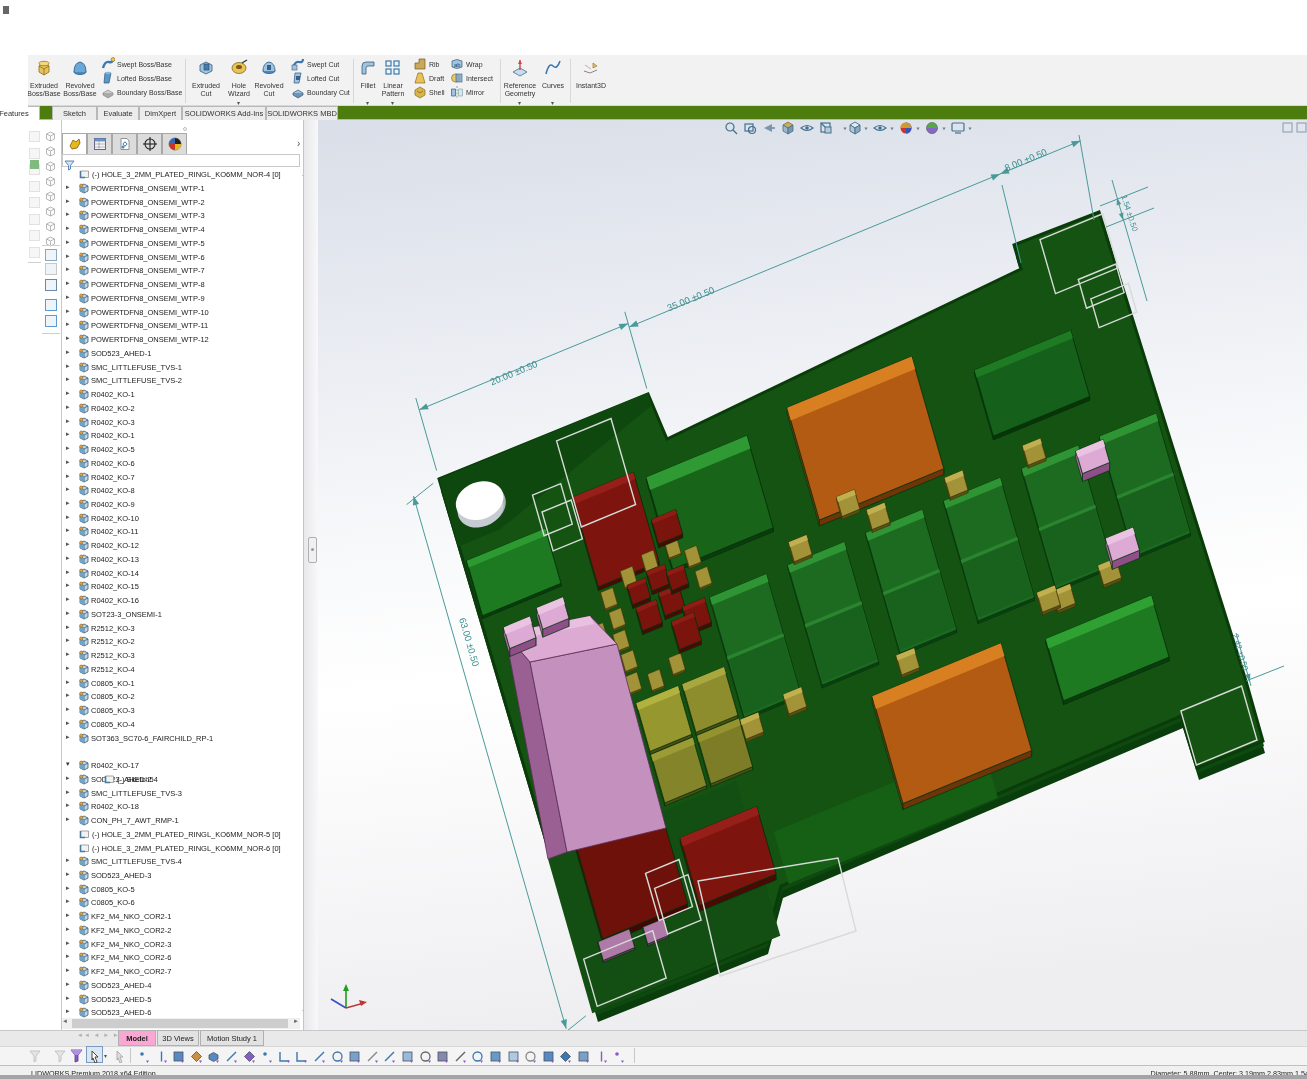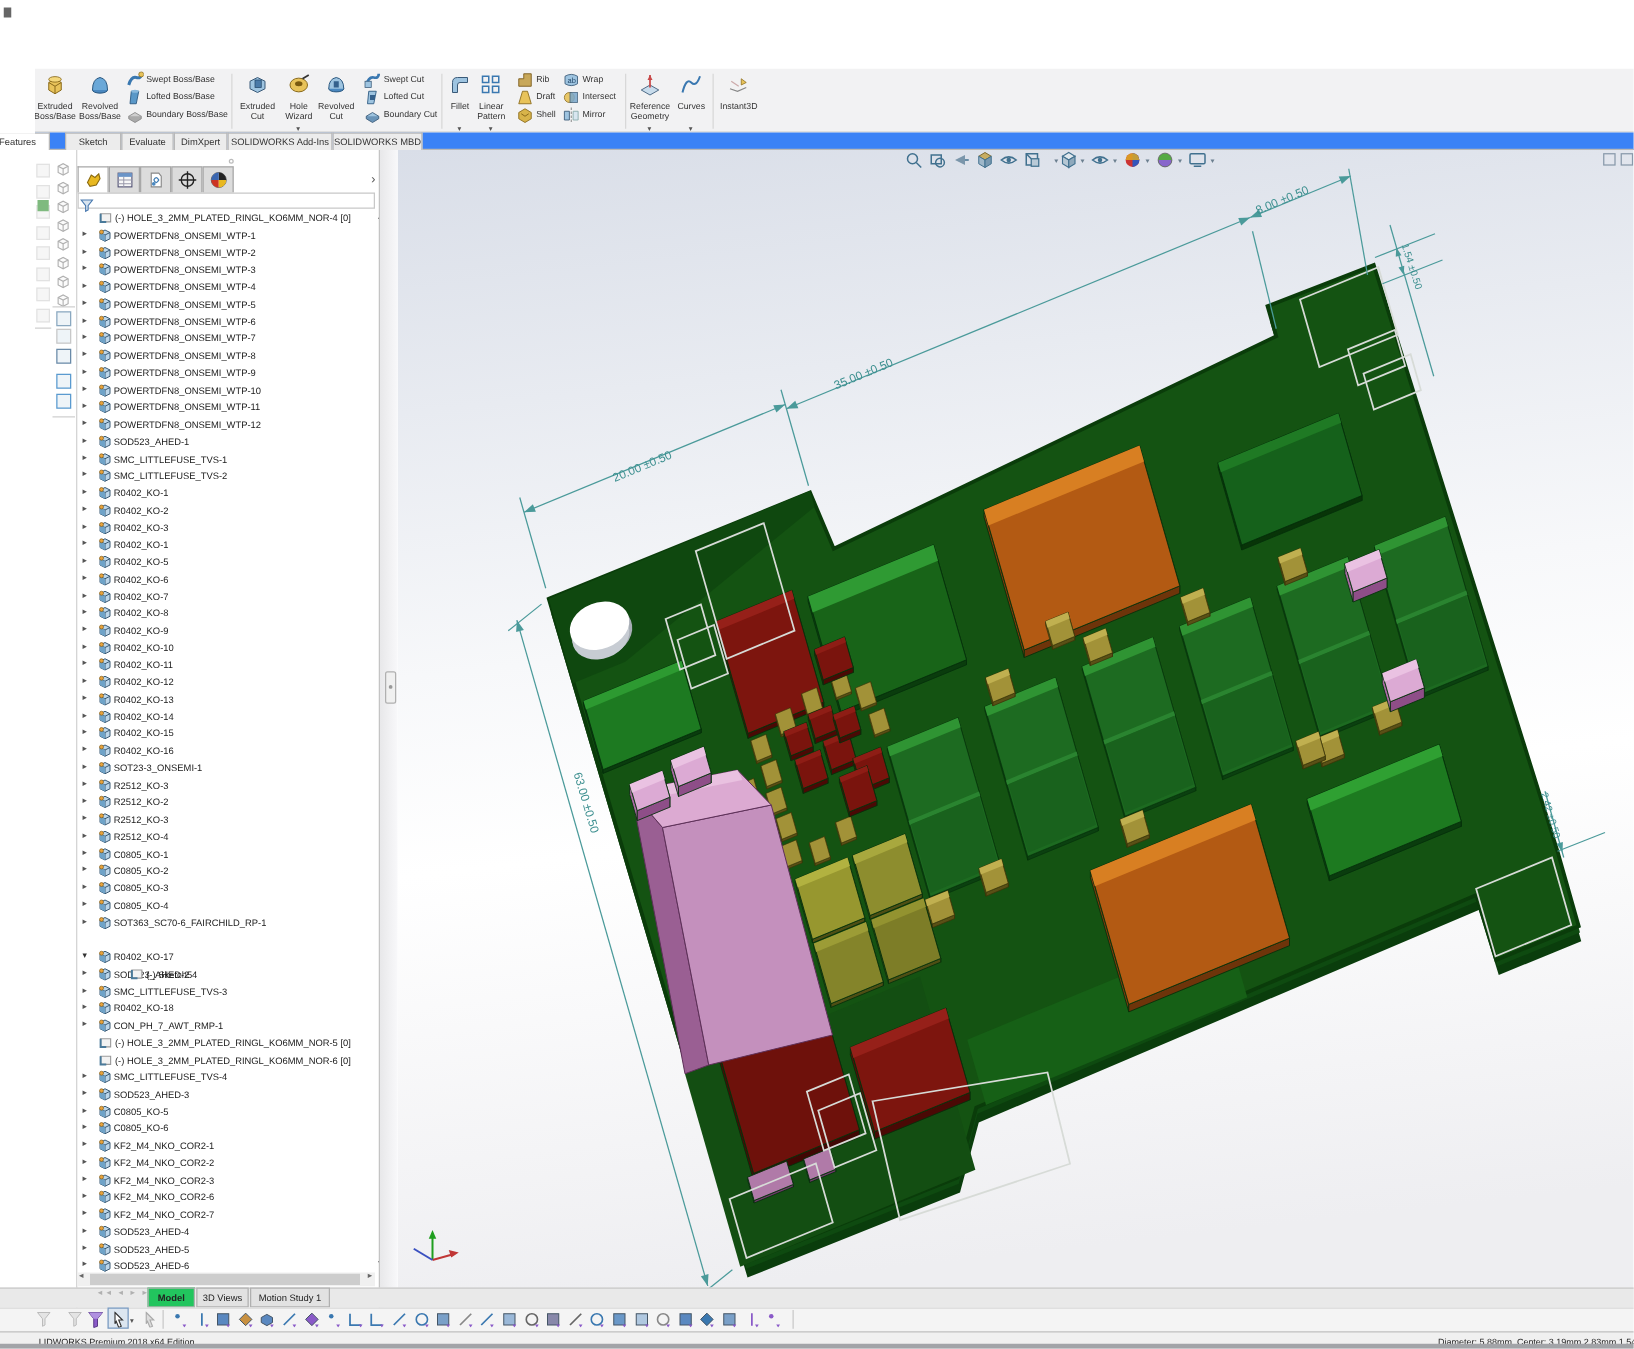--- a/index.html
+++ b/index.html
@@ -5,39 +5,39 @@
 #page {position:relative;width:1307px;height:1079px}
 .ribbon {position:absolute;left:28px;top:55px;width:1279px;height:51px;background:#f2f2f3;border-bottom:1px solid #d8d8d8}
 .bi {position:absolute;top:2px;width:62px;text-align:center}
 .bic {height:24px}
 .bil {font-size:7px;color:#333;line-height:8px;margin-top:1px}
 .si {position:absolute;height:14px;font-size:7px;color:#333;white-space:nowrap}
 .si svg {vertical-align:middle;margin-right:2px}
 .si span {vertical-align:middle}
 .rsep {position:absolute;top:4px;height:44px;border-left:1px solid #d8d8d8}
 .ddar {position:absolute;font-size:6px;color:#555}
-.tabrow {position:absolute;left:0;top:106px;width:1307px;height:14px;background:#3b82f6}
+.tabrow {position:absolute;left:0;top:106px;width:1307px;height:14px;background:#4d7c0f}
 .ttab {position:absolute;top:0;height:14px;background:#ececec;border:1px solid #b8b8b8;border-bottom:none;font-size:7.5px;color:#333;text-align:center;line-height:13px}
 .ttab.sel {background:#fff;z-index:2}
 .tabrow .base {position:absolute;left:0;top:13px;width:1307px;border-top:1px solid #b8b8b8}
 .tree {position:absolute;left:62px;top:120px;width:242px;height:910px;background:#fff;overflow:hidden}
 .trow {position:absolute;left:0;height:13.7px;font-size:7.5px;color:#1a1a1a;white-space:nowrap;width:242px}
 .arr {font-size:7px;color:#333}
 .arr2 {font-size:7px;color:#555}
 .ptab {position:absolute;top:133px;width:25px;height:22px;background:#dcdcdc;border:1px solid #a8a8a8;text-align:center;padding-top:2px}
 .ptab.sel {background:#fff;border-bottom:1px solid #fff}
 .filterbox {position:absolute;left:62px;top:154px;width:238px;height:13px;border:1px solid #c8c8c8;background:#fff}
 .splitter {position:absolute;left:304px;top:120px;width:14px;height:926px;background:linear-gradient(90deg,#e8e8ea,#f8f8fa)}
 .sphandle {position:absolute;left:308px;top:537px;width:9px;height:26px;background:#f0f0f0;border:1px solid #b0b0b0;border-radius:2px}
 .hscroll {position:absolute;left:62px;top:1018px;width:238px;height:11px;background:#f0f0f0}
 .hthumb {position:absolute;left:72px;top:1019px;width:216px;height:9px;background:#cdcdcd}
 .btabs {position:absolute;left:0;top:1030px;width:1307px;height:16px;background:#e9e9e9;border-top:1px solid #c8c8c8}
 .navbtns {position:absolute;left:77px;top:1032px;font-size:6px;color:#b0b0b0;letter-spacing:1px}
 .mtab {position:absolute;top:1030px;height:16px;background:#e2e2e2;border:1px solid #b0b0b0;font-size:7.5px;text-align:center;line-height:15px;color:#222}
-.mtab.sel {background:#22c55e;font-weight:bold}
+.mtab.sel {background:#f9a8d4;font-weight:bold}
 .btoolbar {position:absolute;left:0;top:1046px;width:1307px;height:19px;background:#f4f4f4;border-top:1px solid #d8d8d8}
 .statusbar {position:absolute;left:0;top:1065px;width:1307px;height:14px;background:#f0f0f0;border-top:1px solid #c0c0c0;font-size:7.2px;color:#222}
 .statusbar .l {position:absolute;left:31px;top:3px}
 .statusbar .r {position:absolute;right:-2px;top:3px}
 .sbbottom {position:absolute;left:0;top:1075px;width:1307px;height:4px;background:#a2a4a8}
 </style></head><body>
 <div id="page">
 <div style="position:absolute;left:3px;top:6px;width:6px;height:8px;background:#666"></div>
 <div class="ribbon"></div>
 <div style="position:absolute;left:0;top:55px;width:28px;height:52px;background:#fff;z-index:5"></div>

